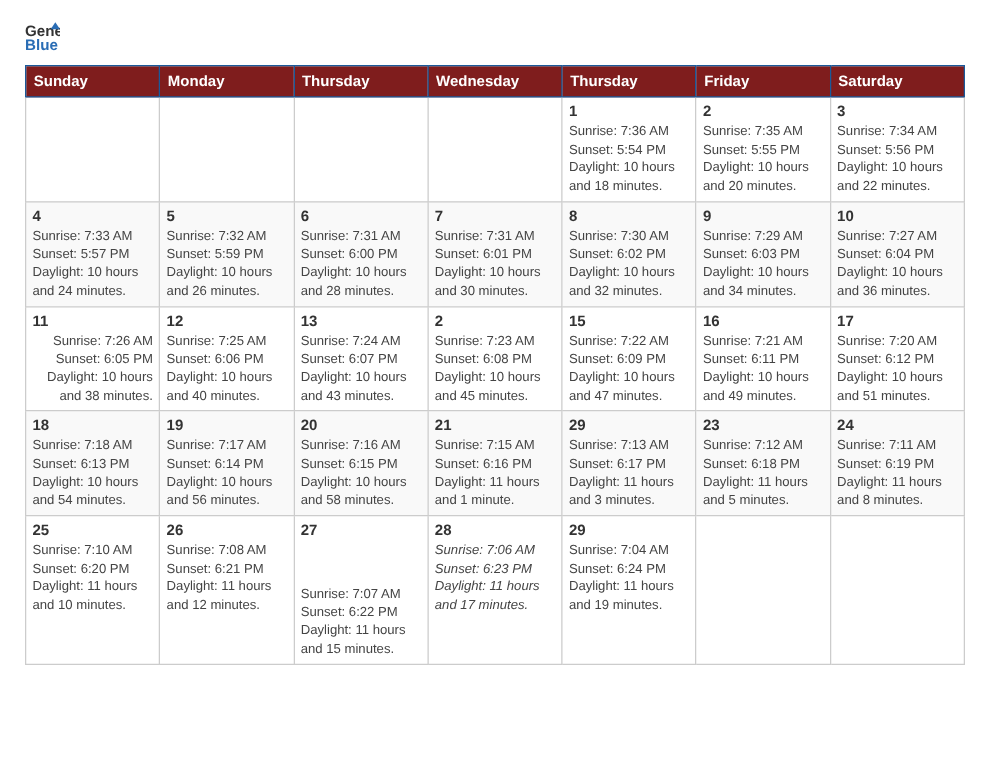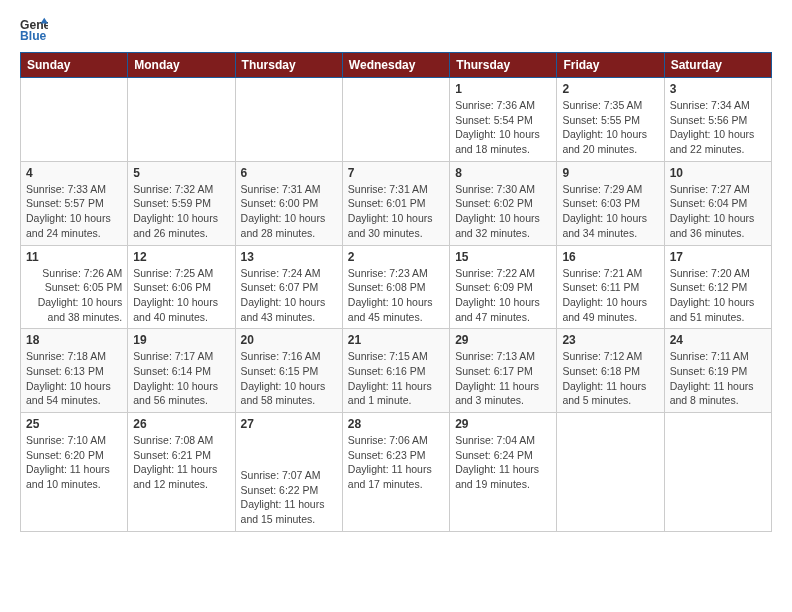--- a/index.html
+++ b/index.html
@@ -305,21 +305,21 @@
         </td>
         <td>
           <span class="day-number">27</span>
           <div class="day-info" style="white-space: pre-line; margin-top: 37px;">Sunrise: 7:07 AM
 Sunset: 6:22 PM
 Daylight: 11 hours
 and 15 minutes.</div>
         </td>
         <td>
           <span class="day-number">28</span>
-          <div class="day-info" style="white-space: pre-line;">Sunrise: 7:06 AM
+          <div class="day-info" style="white-space: pre-line; font-style: italic;">Sunrise: 7:06 AM
 Sunset: 6:23 PM
 Daylight: 11 hours
 and 17 minutes.</div>
         </td>
         <td>
           <span class="day-number">29</span>
           <div class="day-info" style="white-space: pre-line;">Sunrise: 7:04 AM
 Sunset: 6:24 PM
 Daylight: 11 hours
 and 19 minutes.</div>

